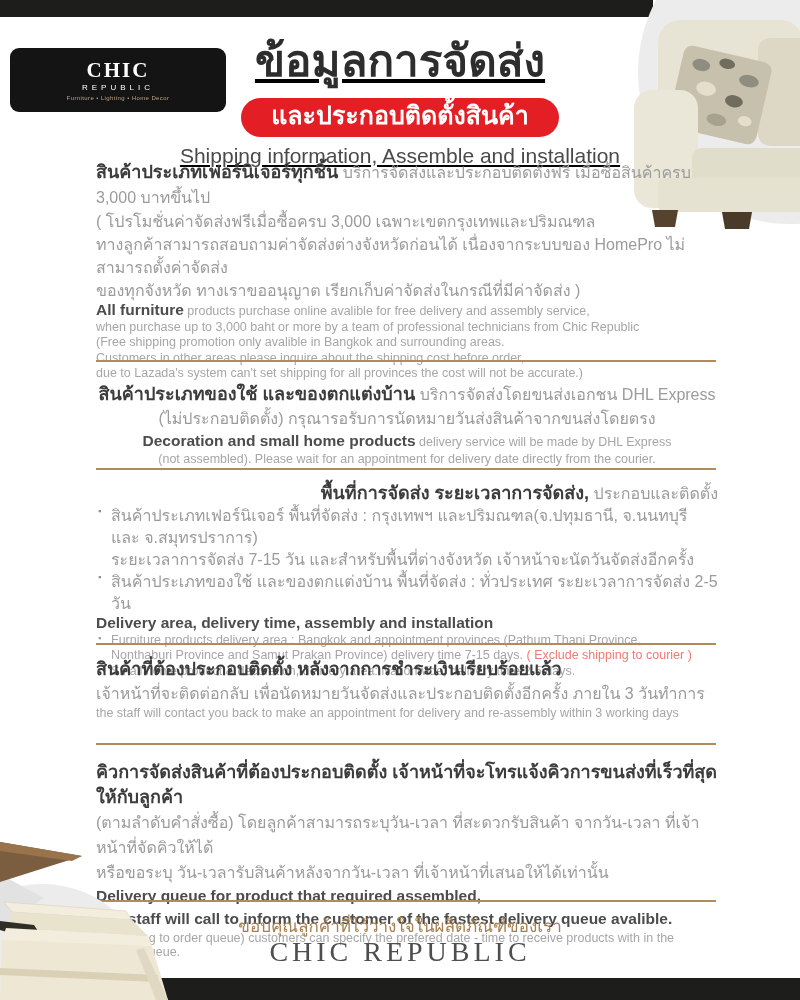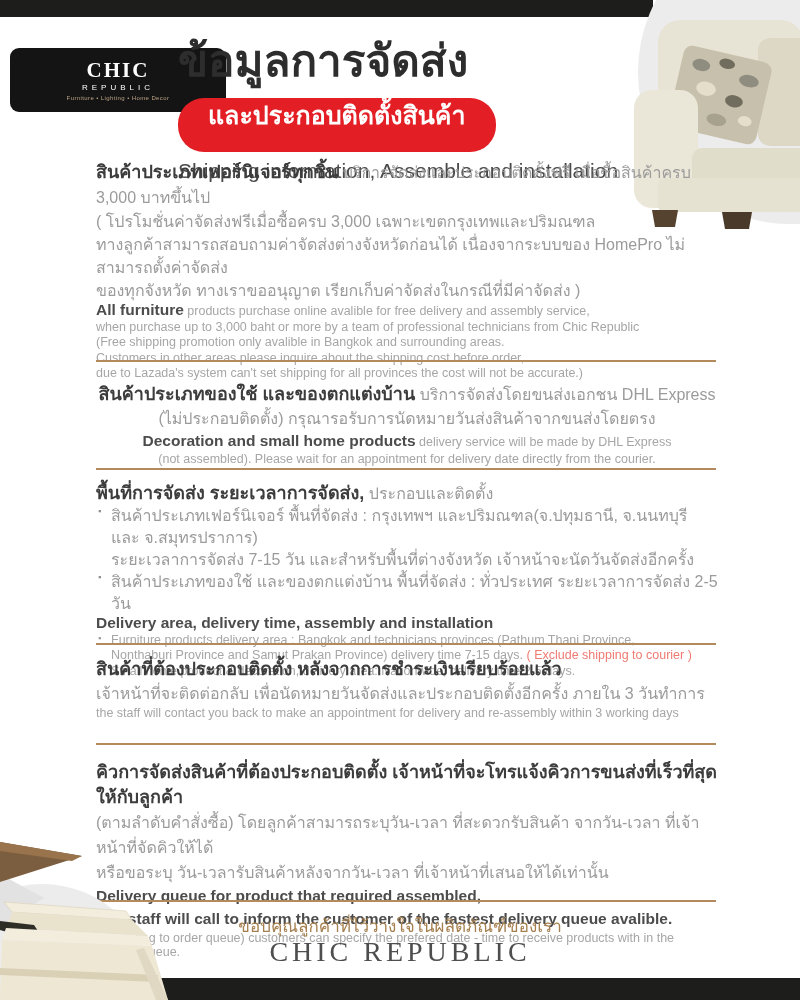--- a/index.html
+++ b/index.html
@@ -19,24 +19,24 @@
   .chic-logo{text-align:center;color:#fff;line-height:1;}
   .chic-title{font-family:"Liberation Serif",serif;font-weight:bold;font-size:21px;letter-spacing:2px;}
   .chic-sub{font-size:8px;letter-spacing:4px;margin-top:3px;}
   .chic-tag{font-size:6px;color:#b9a285;margin-top:3px;letter-spacing:.4px;}
   .ashley{display:flex;align-items:center;gap:4px;}
   .ashley-text{line-height:1;}
   .ashley-title{font-family:"Liberation Serif",serif;color:#fff;font-weight:bold;font-size:23px;}
   .ashley-sub{color:#f6861f;font-size:5.5px;letter-spacing:1.2px;margin-top:2px;text-align:center;}
 
   
-  .title-block{position:absolute;left:178px;top:24px;width:444px;z-index:3;}
+  .title-block{position:absolute;left:178px;top:24px;width:444px;text-align:center;z-index:3;text-decoration:underline;}
   .main-title{font-size:44px;font-weight:bold;color:#2d2d2d;line-height:74px;margin:0;}
   .badge{display:inline-block;background:#e41e25;color:#fff;font-size:25px;font-weight:bold;
-    padding:3px 30px 22px;border-radius:26px;line-height:1.15;}
+    padding:3px 30px 7px;border-radius:26px;line-height:1.15;}
   .subtitle{margin-top:7px;font-size:21px;color:#4a4a4a;}
 
   
   .sofa-wrap{position:absolute;left:600px;top:0;width:200px;height:235px;z-index:2;}
   .shelf-wrap{position:absolute;left:0;top:778px;width:185px;height:222px;z-index:4;}
 
   
   .sec{position:absolute;left:96px;width:622px;z-index:3;}
   .divider{position:absolute;left:96px;width:620px;height:0;border-top:2px solid #b28a5c;z-index:3;}
 
@@ -50,21 +50,21 @@
   .en-headline{line-height:18px;}
   .en-line{color:#a6a6a6;font-size:12.5px;line-height:15.5px;}
 
   .bullet{position:relative;padding-left:15px;}
   .bullet::before{content:"▪";position:absolute;left:2px;top:1px;font-size:9px;color:#8a8a8a;}
   .bullet.en::before{color:#9a9a9a;top:0;}
   .red{color:#ef7a72;}
 
   
   .sec2 .th-headline,.sec2 .th-line{line-height:24px;}
-  .sec3 .th-headline{line-height:26px;}
+  .sec3 .th-headline{line-height:26px;text-align:right;}
   .sec3 .th-line{line-height:22px;}
   .sec3 .en-headline{line-height:20px;}
   .sec3 .en-line{line-height:15.5px;}
   .sec4 .th-headline{line-height:25px;}
   .sec4 .th-line{line-height:24px;}
   .sec4 .en-headline{line-height:20px;}
   .sec5 .th-headline{line-height:26px;}
   .sec5 .th-line{line-height:25px;}
   .sec5 .en-headline{line-height:21px;}
 
@@ -176,21 +176,21 @@
     <div class="th-line">ระยะเวลาการจัดส่ง 7-15 วัน และสำหรับพื้นที่ต่างจังหวัด เจ้าหน้าจะนัดวันจัดส่งอีกครั้ง</div>
   </div>
   <div class="bullet">
     <div class="th-line">สินค้าประเภทของใช้ และของตกแต่งบ้าน พื้นที่จัดส่ง : ทั่วประเทศ ระยะเวลาการจัดส่ง 2-5 วัน</div>
   </div>
   <div class="en-block">
     <div class="en-line en-headline">
       <span class="en-bold">Delivery area, delivery time, assembly and installation</span>
     </div>
     <div class="bullet en">
-      <div class="en-line">Furniture products delivery area : Bangkok and technicians provinces (Pathum Thani Province,</div>
+      <div class="en-line">Furniture products delivery area : Bangkok and appointment provinces (Pathum Thani Province,</div>
       <div class="en-line">
         <span>Nonthaburi Province and Samut Prakan Province) delivery time 7-15 days.</span>
         <span class="red">( Exclude shipping to courier )</span>
       </div>
     </div>
     <div class="bullet en">
       <div class="en-line">Small home product &amp; decoration, delivery area: Nationwide, delivery time 2-5 days.</div>
     </div>
   </div>
 </section>

